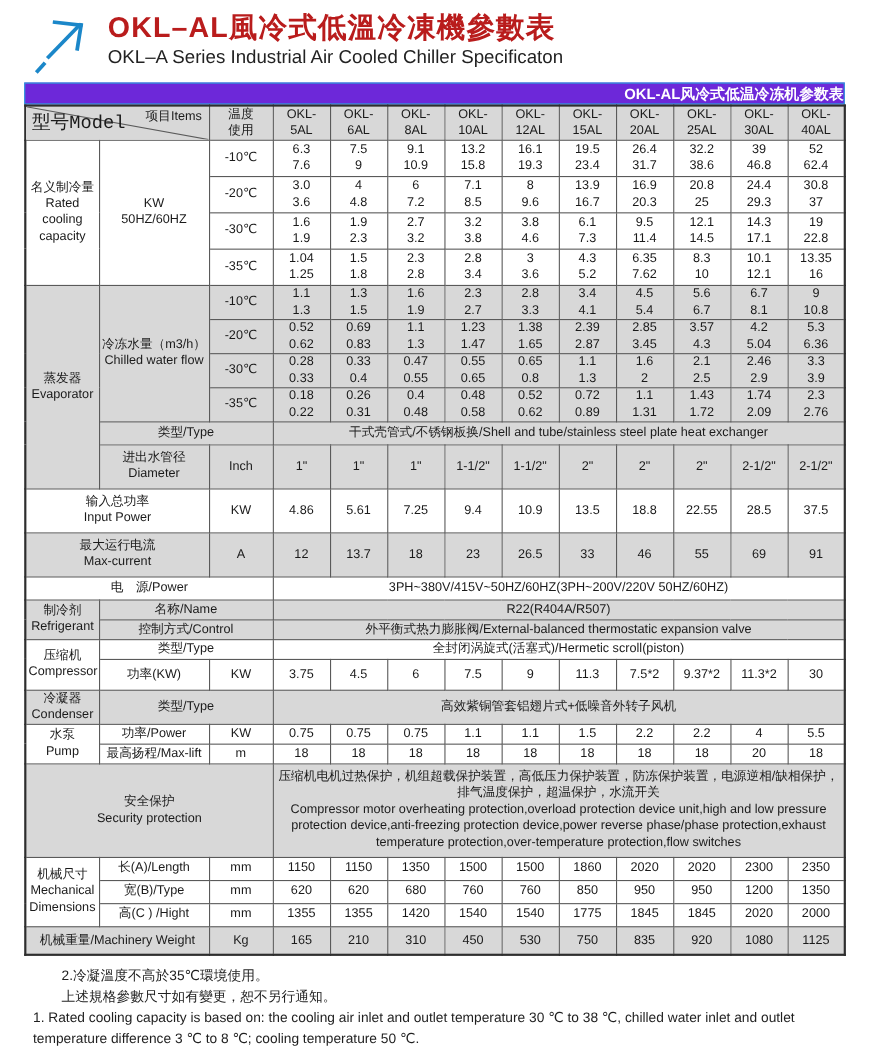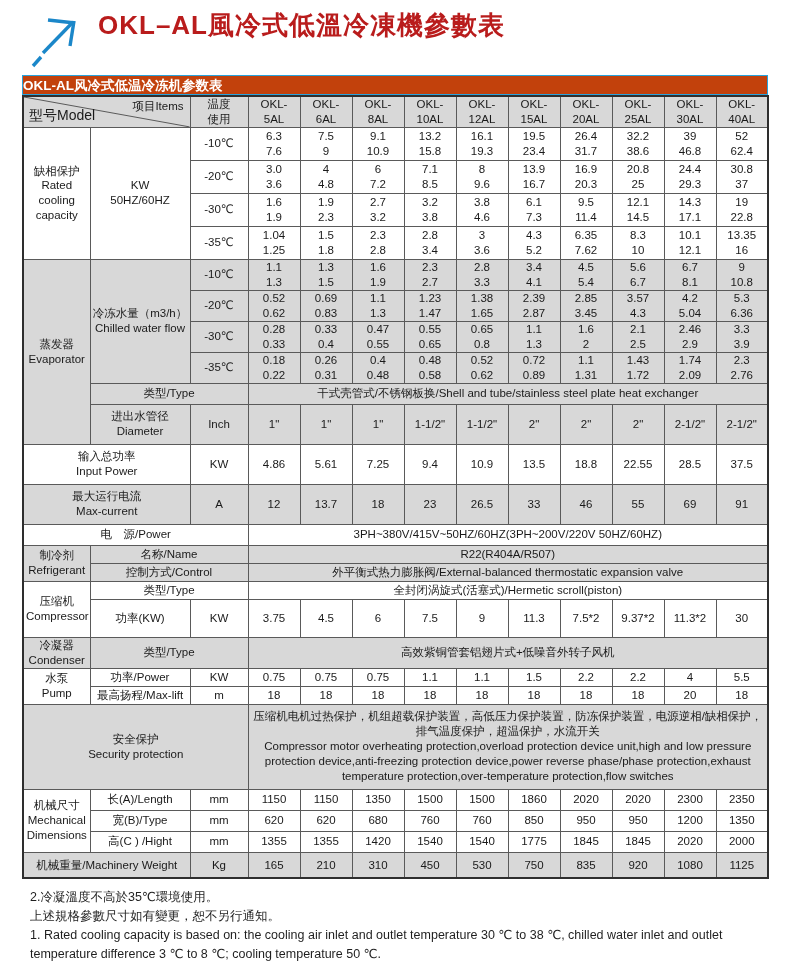--- a/index.html
+++ b/index.html
@@ -9,22 +9,22 @@
     color:#1a1a1a;overflow:hidden;
   }
   
   .title-block{display:flex;align-items:flex-start;padding:9px 0 6px 28px;}
   .logo{width:62px;height:58px;flex:0 0 62px;margin-top:2px;}
   .titles{margin-left:8px;}
   .title-zh{font-size:26px;font-weight:700;letter-spacing:1px;line-height:1.25;color:#b91c1c;}
   .title-en{font-size:17px;font-weight:400;line-height:1.2;color:#222;}
   
   .banner{
-    margin-left:22px;width:746px;height:20px;background:#c2410c;
-    color:#fff;font-size:13.5px;font-weight:bold;text-align:left;line-height:20px;
+    margin-left:22px;width:746px;height:20px;background:#6d28d9;
+    color:#fff;font-size:13.5px;font-weight:bold;text-align:right;line-height:20px;
     box-sizing:border-box;border:1px solid #29a3dc;
   }
   
   table.spec{
     border-collapse:collapse;table-layout:fixed;
     margin-left:22px;width:746px;
     border:2px solid #2e2e2e;
   }
   table.spec td,table.spec th{
     border:1px solid #5a5a5a;
@@ -34,45 +34,46 @@
   }
   tr.gray td,tr.gray th{background:#d8d8d8;}
   .model-cell{font-size:12px;line-height:1.25;}
   .val{font-size:11.5px;line-height:1.35;}
   .temp{font-size:11.5px;}
   .lbl{font-size:11.5px;line-height:1.3;}
   .wide{font-size:11.5px;}
   
   .rh-header{height:30px;} .rh-cool{height:33px;} .rh-evap{height:31px;}
   .rh-s{height:21px;} .rh-m{height:40px;} .rh-r{height:18px;}
-  .rh-cp{height:38px;} .rh-cond{height:22px;} .rh-sec{height:85px;}
+  .rh-cp{height:28px;} .rh-cond{height:22px;} .rh-sec{height:85px;}
   .rh-mech{height:21px;} .rh-w{height:26px;}
   
   .corner{position:relative;padding:0;}
   .corner svg{position:absolute;left:0;top:0;width:100%;height:100%;}
   .c-items{position:absolute;top:2px;right:6px;font-size:11.5px;}
-  .c-model{position:absolute;bottom:3px;left:5px;font-size:14px;}
+  .c-model{position:absolute;bottom:3px;left:5px;font-size:17px;font-family:Liberation Mono, monospace;}
   
   .sec-text{font-size:11.5px;line-height:15.5px;text-align:left;margin-top:16px;}
   
   .notes{margin:9px 0 0 30px;width:735px;font-size:12.5px;line-height:1.5;color:#1f1f1f;}
-  .notes .indent{}
+  .notes .indent{margin-left:26px;}
 </style>
 </head>
 <body>
 
 <div class="title-block">
   <svg class="logo" viewBox="0 0 62 58">
     <line x1="20" y1="9" x2="47" y2="12" stroke="#1b87c9" stroke-width="3.4"></line>
     <line x1="46" y1="10" x2="42" y2="35" stroke="#1b87c9" stroke-width="3.4"></line>
     <line x1="15" y1="42" x2="45" y2="11" stroke="#1b87c9" stroke-width="3.4"></line>
     <line x1="5" y1="55" x2="13" y2="46" stroke="#1b87c9" stroke-width="3.4"></line>
   </svg>
   <div class="titles">
     <div class="title-zh">OKL–AL風冷式低溫冷凍機參數表</div>
+    <div class="title-en">OKL–A Series Industrial Air Cooled Chiller Specificaton</div>
   </div>
 </div>
 
 <div class="banner">OKL-AL风冷式低温冷冻机参数表</div>
 
 <table class="spec">
   <colgroup>
     <col style="width:67px">
       <col style="width:100px">
       <col style="width:58px">
@@ -99,21 +100,21 @@
         <td class="model-cell">OKL-<br>12AL</td>
         <td class="model-cell">OKL-<br>15AL</td>
         <td class="model-cell">OKL-<br>20AL</td>
         <td class="model-cell">OKL-<br>25AL</td>
         <td class="model-cell">OKL-<br>30AL</td>
         <td class="model-cell">OKL-<br>40AL</td>
       </tr>
 
   <tr class="rh-cool">
     <th class="lbl" rowspan="4">
-      <span>缺相保护</span><br>
+      <span>名义制冷量</span><br>
       <span>Rated cooling capacity</span>
     </th>
     <th class="lbl" rowspan="4">
       <span>KW</span><br>
       <span>50HZ/60HZ</span>
     </th>
     <th class="temp">-10℃</th>
   <td class="val">6.3<br>7.6</td>
         <td class="val">7.5<br>9</td>
         <td class="val">9.1<br>10.9</td>

